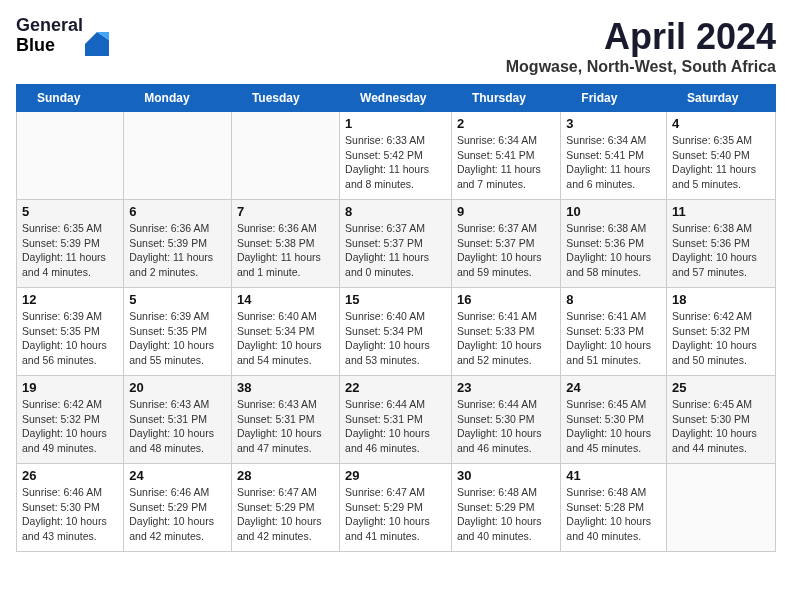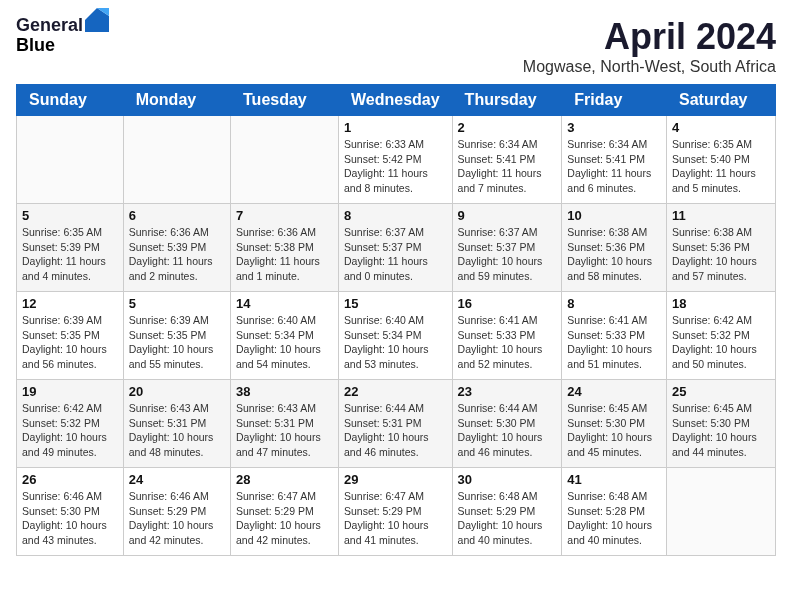--- a/index.html
+++ b/index.html
@@ -11,21 +11,21 @@
       padding: 16px;
     }
     .header {
       display: flex;
       align-items: flex-start;
       justify-content: space-between;
       margin-bottom: 8px;
     }
     .logo {
       display: flex;
-      align-items: flex-start;
+      align-items: flex-end;
     }
     .logo-text {
       display: flex;
       flex-direction: column;
       line-height: 1.1;
     }
     .logo-general {
       font-size: 18px;
       font-weight: bold;
       color: #1a1a2e;
@@ -45,32 +45,33 @@
       text-align: right;
     }
     .month-title {
       font-size: 36px;
       font-weight: bold;
       color: #1a1a2e;
     }
     .location-title {
       font-size: 16px;
       color: #333;
+      font-weight: bold;
     }
     table {
       width: 100%;
       border-collapse: collapse;
       font-size: 11px;
     }
     thead tr th {
       background-color: #1565c0;
       color: #fff;
-      padding: 6px 12px;
+      padding: 6px 20px;
       text-align: left;
-      font-size: 16px;
+      font-size: 12px;
       font-weight: bold;
       border: 1px solid #1565c0;
       margin-top: 8px;
     }
     tbody tr td {
       border: 1px solid #ccc;
       vertical-align: top;
       padding: 4px 5px;
       width: 113px;
       min-height: 80px;

